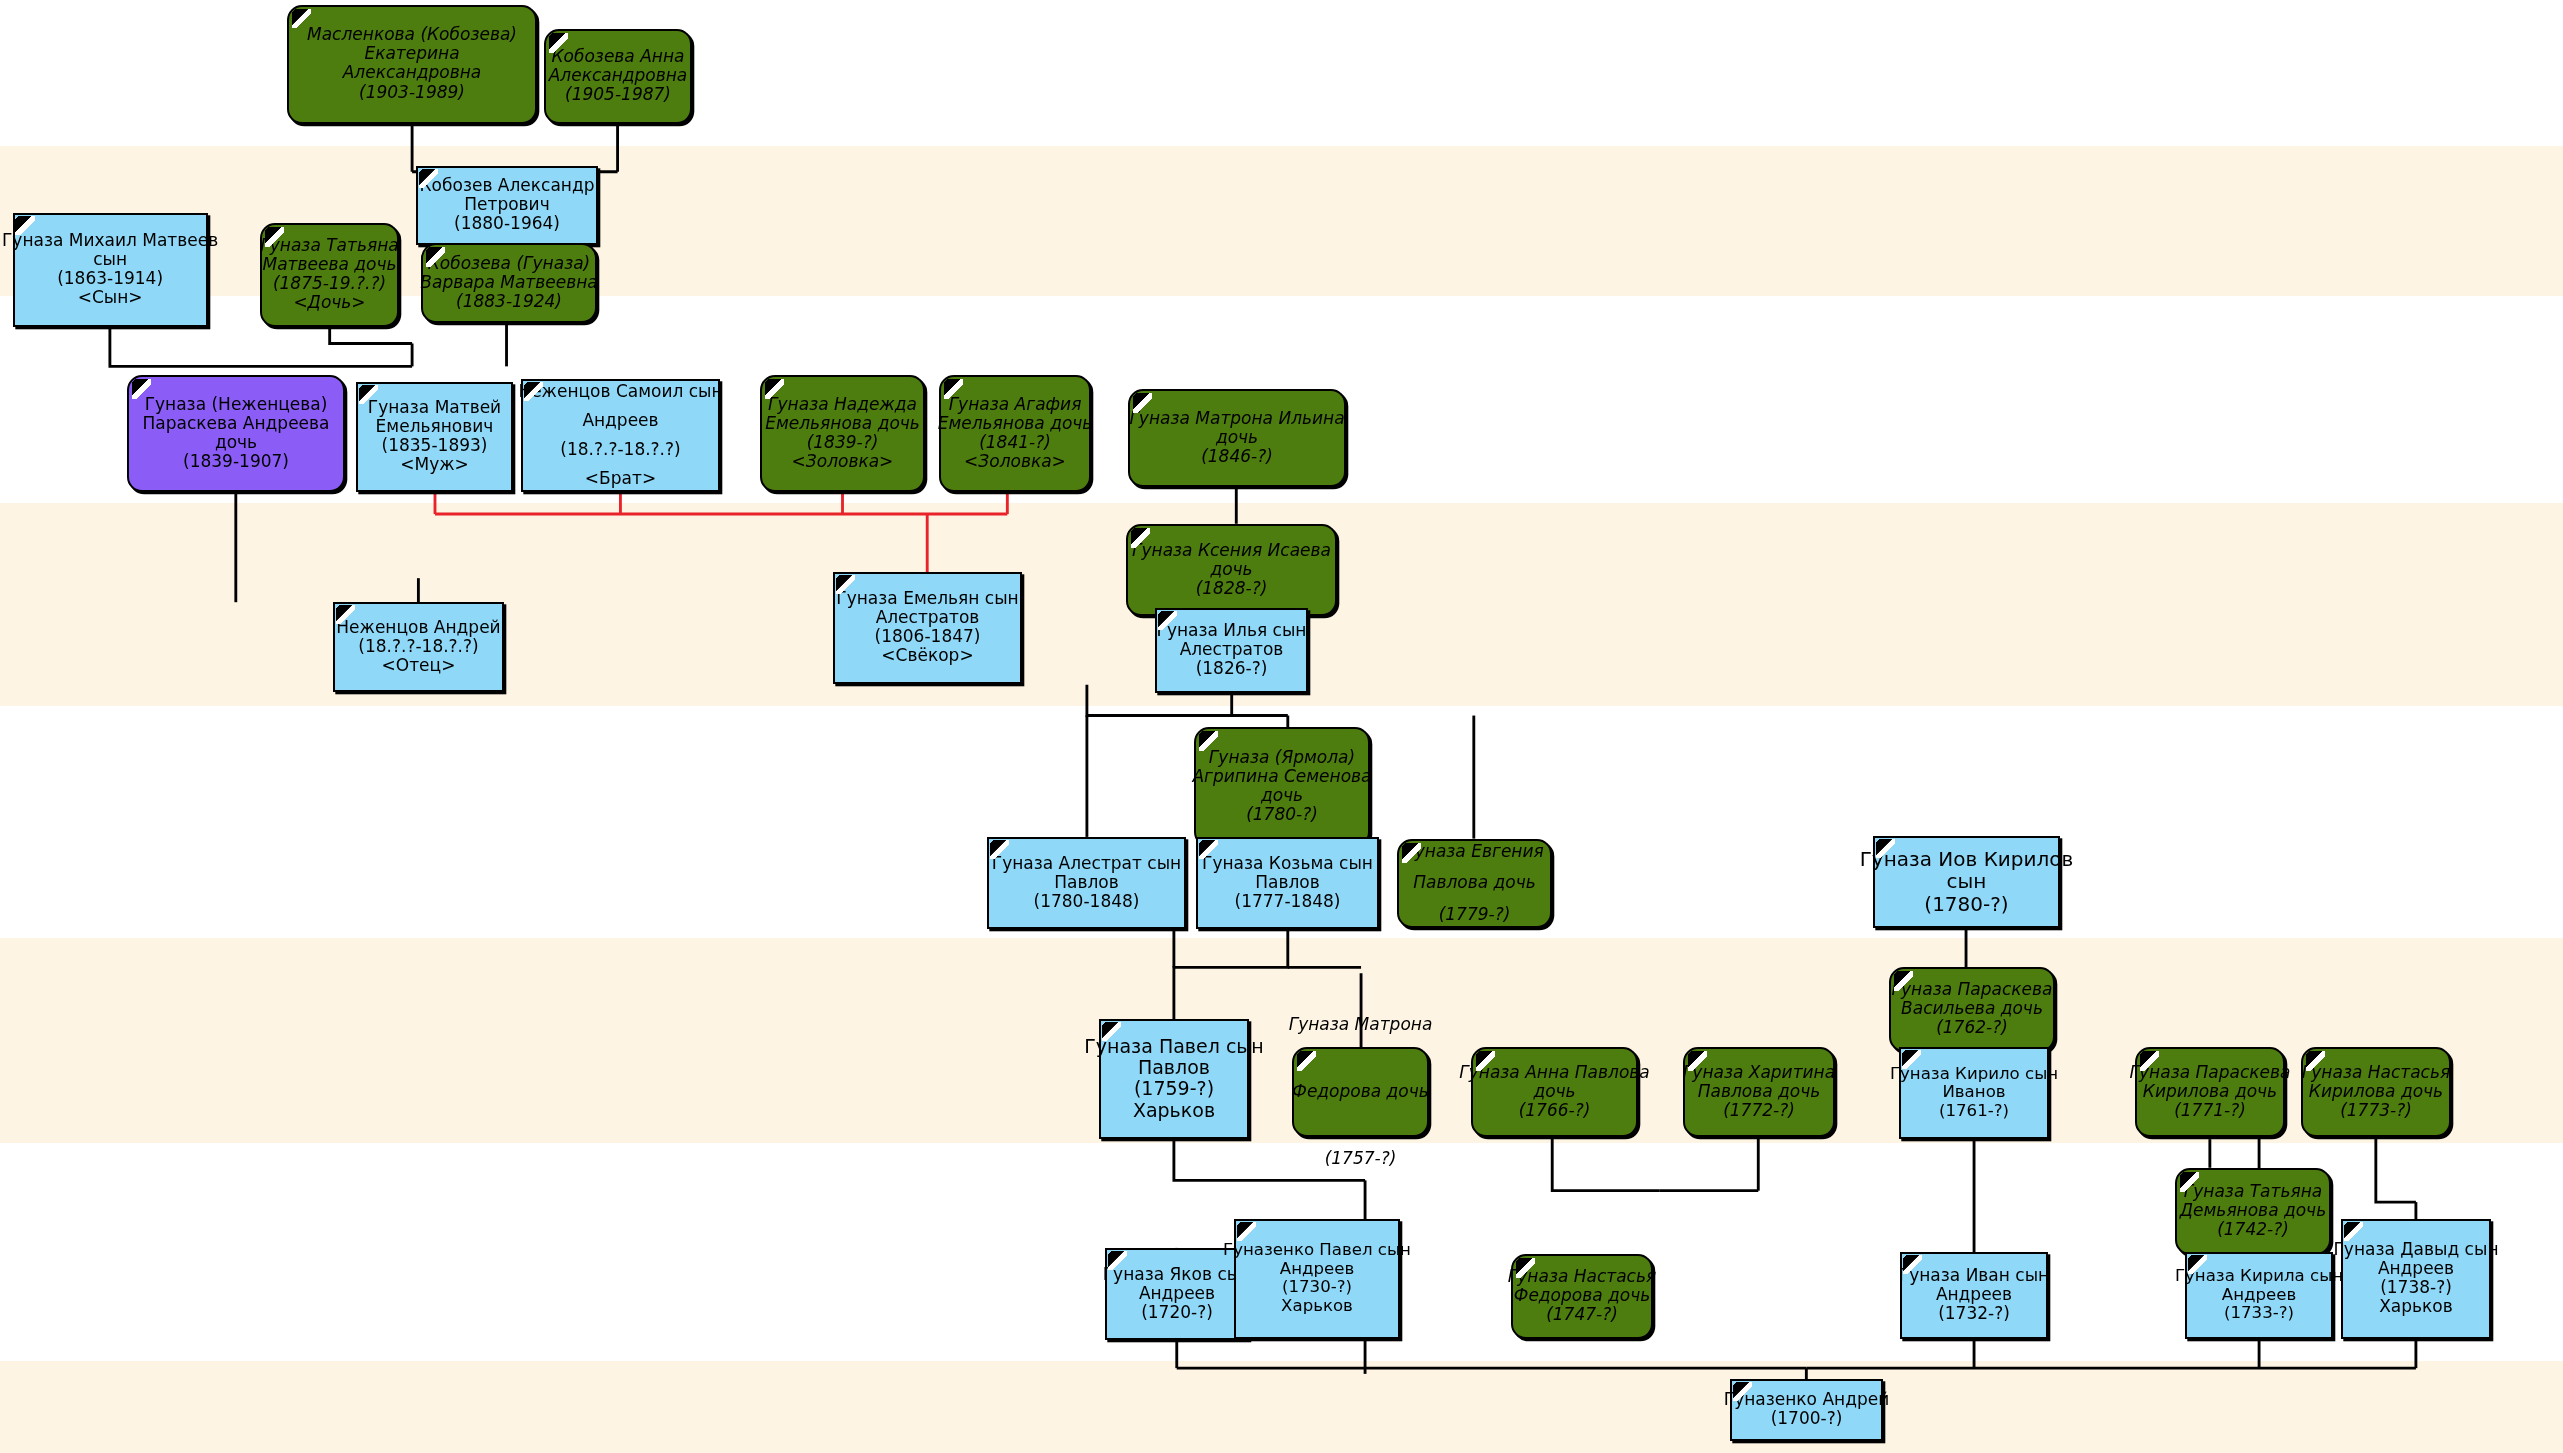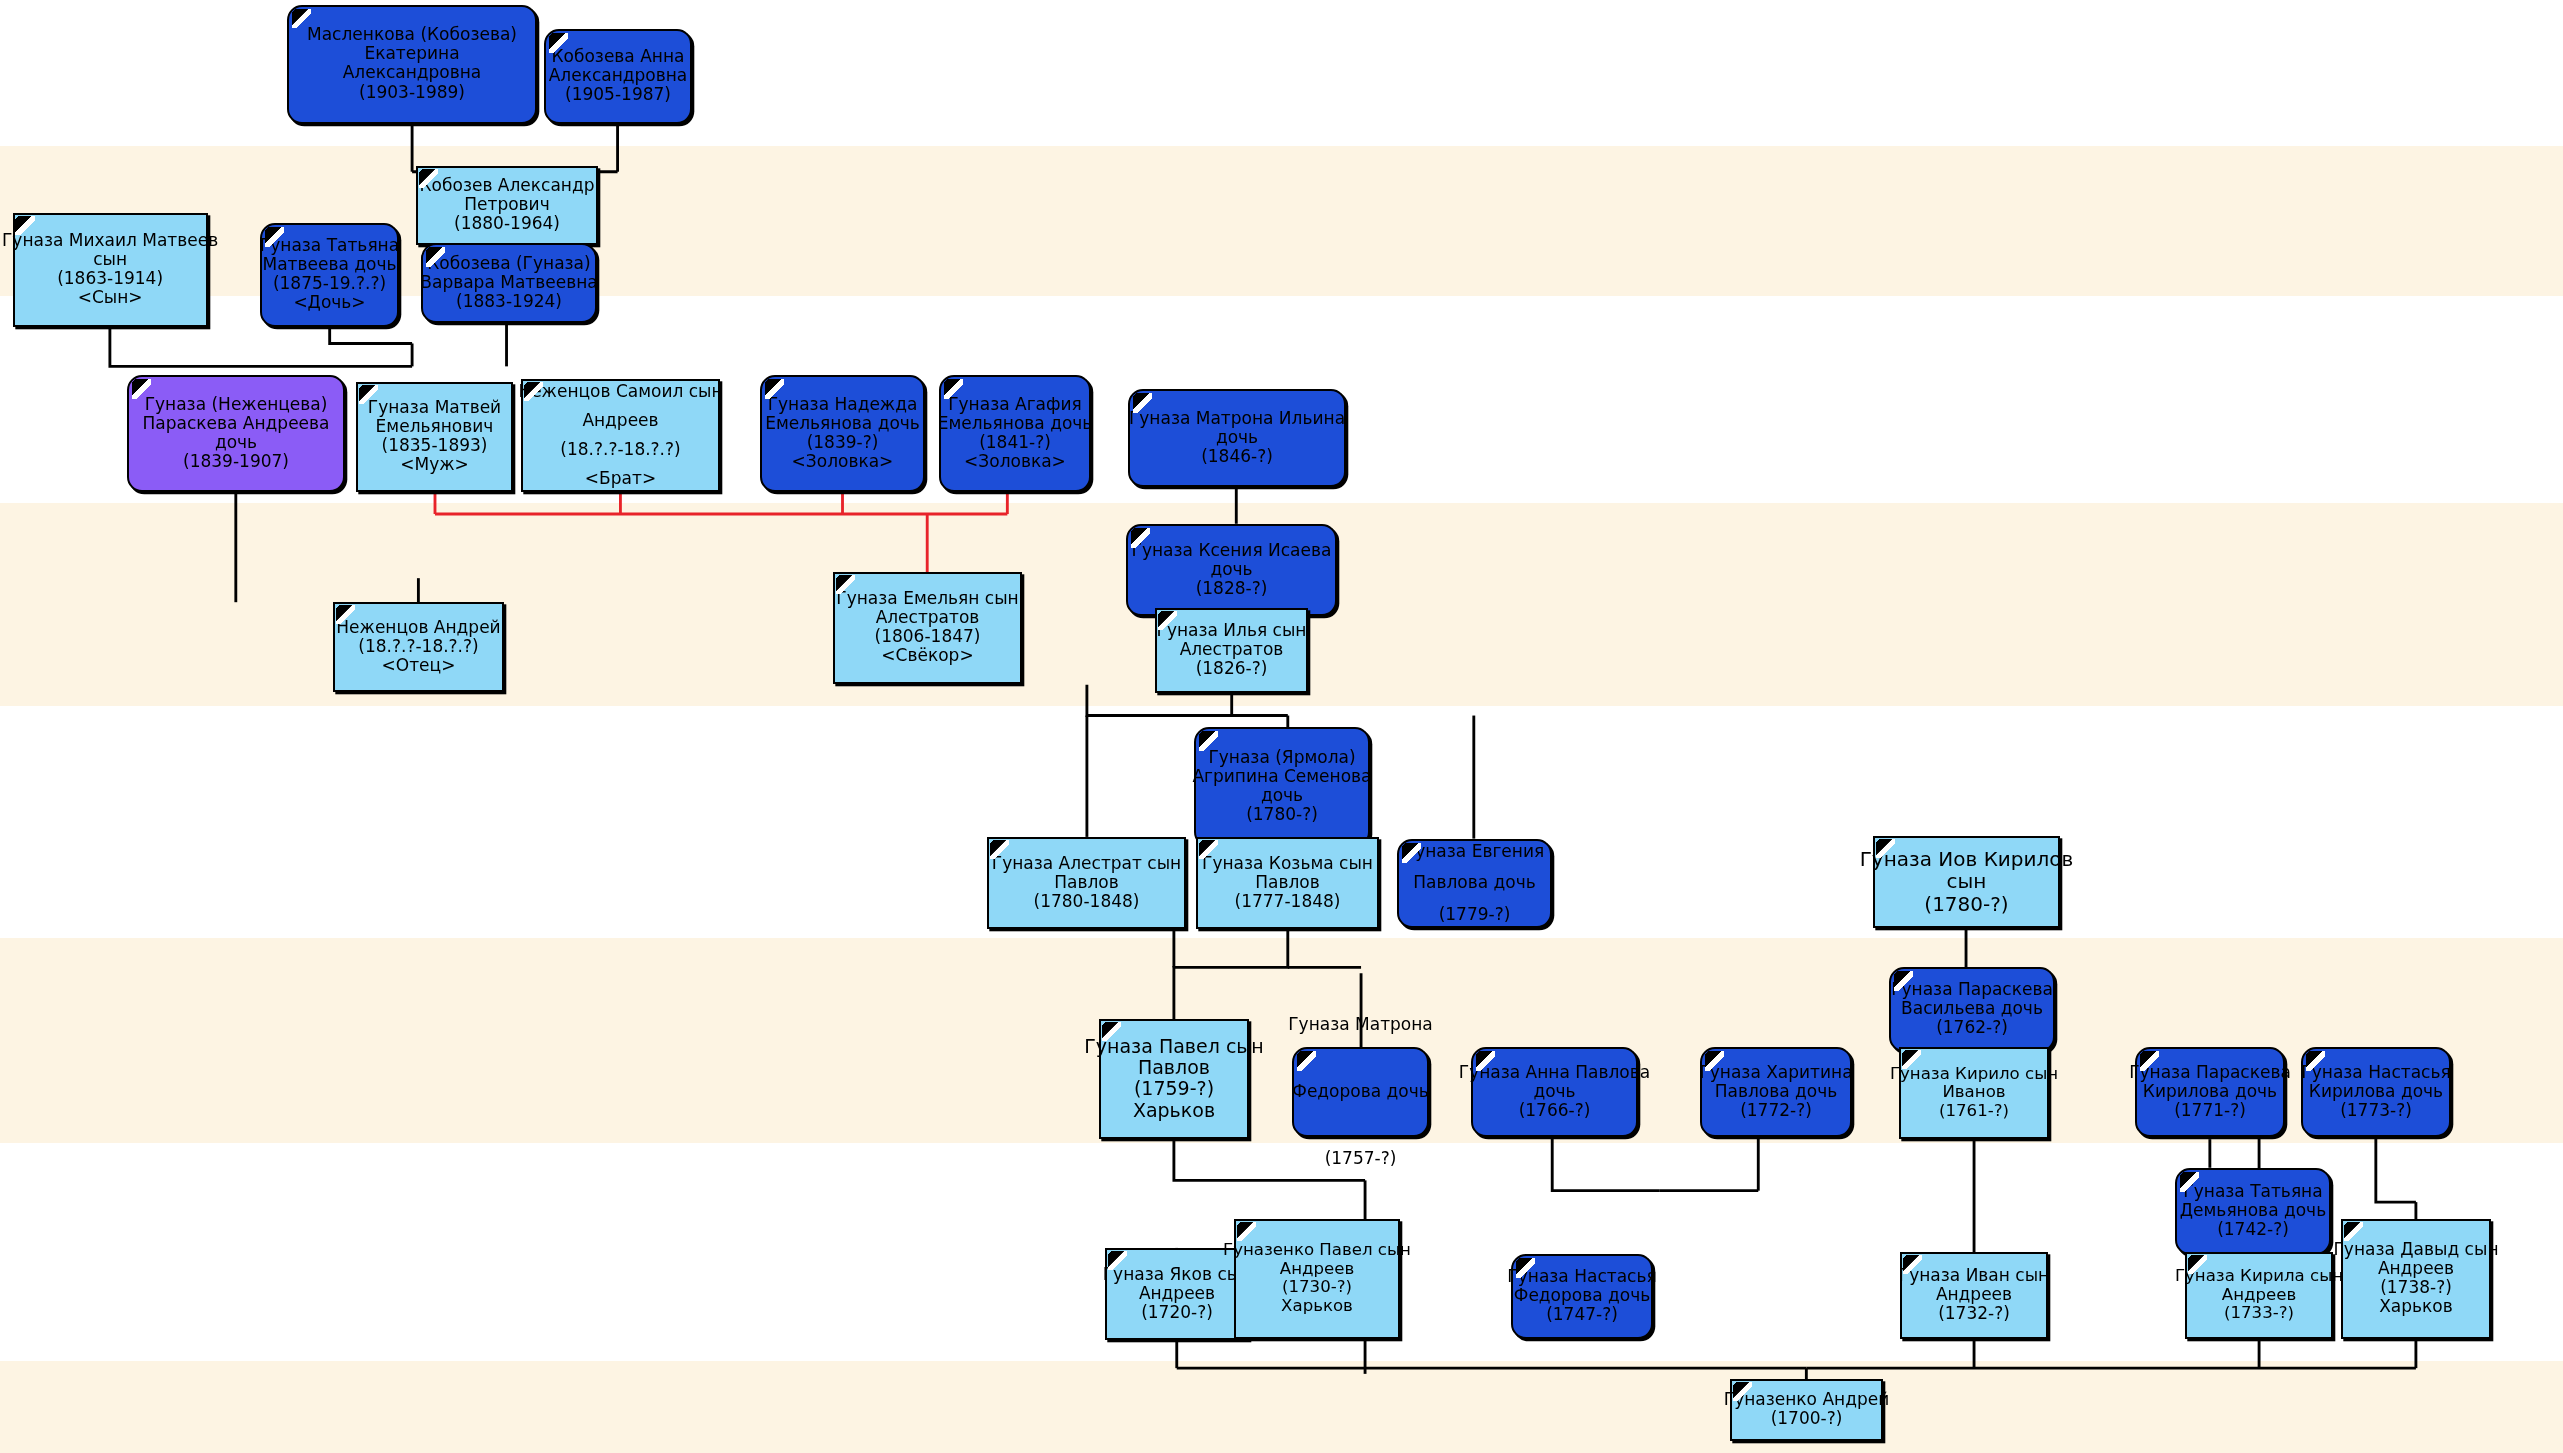--- a/index.html
+++ b/index.html
@@ -46,23 +46,24 @@
     font-size: 17px;
     color: #000000;
     padding: 1.1px 1.1px 2.3px 1.1px;
   }
   .node.male {
     background: #8fd8f7;
     border-radius: 0;
     box-shadow: 2.3px 2.3px 0 #000;
   }
   .node.female {
-    background: #1d4ed8;
+    background: #4d7c0f;
     border-radius: 15px;
     box-shadow: 2.3px 2.3px 0 #000;
+    font-style: italic;
   }
   .node.highlight {
     background: #8b5cf6;
     border-radius: 15px;
     box-shadow: 2.3px 2.3px 0 #000;
   }
   
   .node::before {
     content: "";
     position: absolute;
@@ -291,21 +292,21 @@
       <div class="node female" style="left: 1292px; top: 1047px; width: 137px; height: 90px; font-size: 17px; gap: 48px;">
         <span class="ln">Гуназа Матрона</span>
         <span class="ln">Федорова дочь</span>
         <span class="ln">(1757-?)</span>
       </div>
       <div class="node female" style="left: 1471px; top: 1047px; width: 167px; height: 90px; font-size: 17px;">
         <span class="ln">Гуназа Анна Павлова</span>
         <span class="ln">дочь</span>
         <span class="ln">(1766-?)</span>
       </div>
-      <div class="node female" style="left: 1683px; top: 1047px; width: 152px; height: 90px; font-size: 17px; margin-left: 17px;">
+      <div class="node female" style="left: 1683px; top: 1047px; width: 152px; height: 90px; font-size: 17px;">
         <span class="ln">Гуназа Харитина</span>
         <span class="ln">Павлова дочь</span>
         <span class="ln">(1772-?)</span>
       </div>
       <div class="node female" style="left: 2135px; top: 1047px; width: 150px; height: 90px; font-size: 17px;">
         <span class="ln">Гуназа Параскева</span>
         <span class="ln">Кирилова дочь</span>
         <span class="ln">(1771-?)</span>
       </div>
       <div class="node female" style="left: 2301px; top: 1047px; width: 150px; height: 90px; font-size: 17px;">

